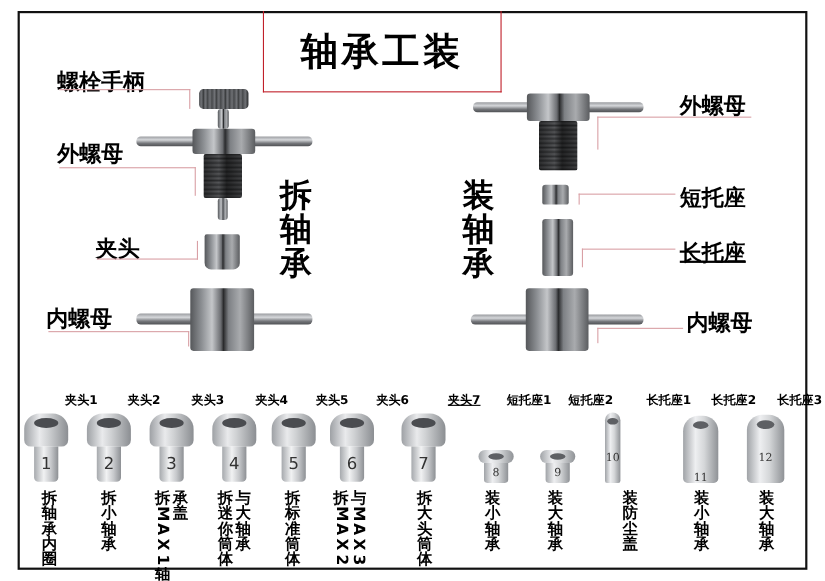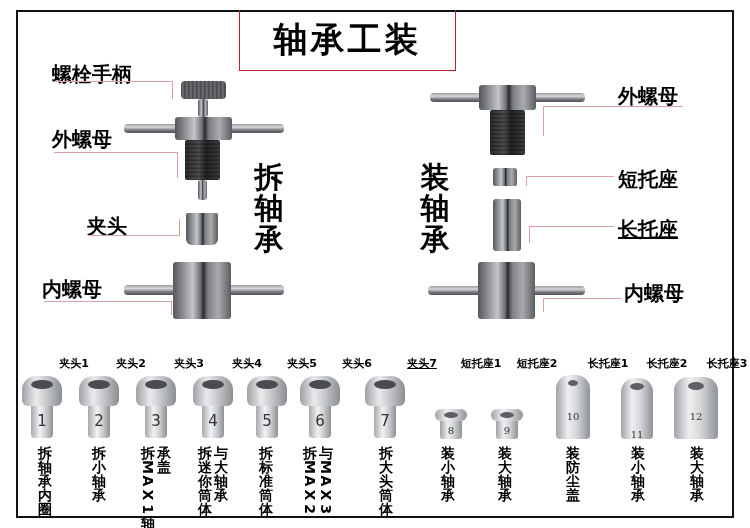--- a/index.html
+++ b/index.html
@@ -1,19 +1,19 @@
 <!DOCTYPE html>
 <html><head>
 <meta charset="utf-8">
 <style>
   * { box-sizing: border-box; margin: 0; padding: 0; }
   body { width: 750px; height: 528px; background: #ffffff; position: relative; overflow: hidden;
          font-family: "DejaVu Sans", "Liberation Sans", sans-serif; color: #000; }
   .frame { position: absolute; left: 16px; top: 10px; width: 718px; height: 508px; border: 2px solid #111; }
-  .title-box { position: absolute; left: 239px; top: 10px; width: 217px; height: 61px;
+  .title-box { position: absolute; left: 239px; top: 10px; width: 217px; height: 74px;
                border-left: 1px solid #c0202a; border-right: 1px solid #c0202a; border-bottom: 1px solid #c0202a;
                display: flex; align-items: center; justify-content: center; }
   .title-box span { font-size: 34px; font-weight: bold; letter-spacing: 3px; }
   .label { position: absolute; font-size: 20px; font-weight: bold; white-space: nowrap; }
   .leader { position: absolute; border-color: #d9a0a5; border-style: solid; border-width: 0; }
   .vtext { position: absolute; font-size: 29px; font-weight: bold; line-height: 31px; width: 34px; text-align: center; }
   .vtext span { display: block; }
 
   
   .metal { position: absolute; border-radius: 3px;
@@ -183,29 +183,29 @@
 <div class="holder" style="left:451px;top:421px;width:22px;height:18px;border-radius:0 0 3px 3px;">
     <div class="num" style="top:4px;">8</div>
   </div>
 <div class="holder" style="left:507px;top:409px;width:32px;height:12px;border-radius:6px;">
     <div class="cap" style="top:3px;width:14px;height:6px;"></div>
   </div>
 <div class="holder" style="left:507px;top:421px;width:22px;height:18px;border-radius:0 0 3px 3px;">
     <div class="num" style="top:4px;">9</div>
   </div>
 
-<div class="holder" style="left:573px;top:375px;width:34px;height:64px;border-radius:14px 14px 4px 4px;">
+<div class="holder" style="left:557px;top:375px;width:14px;height:64px;border-radius:14px 14px 4px 4px;">
     <div class="cap" style="top:5px;width:10px;height:6px;"></div>
     <div class="num" style="top:36px;">10</div>
   </div>
 <div class="holder" style="left:637px;top:378px;width:32px;height:61px;border-radius:14px 14px 4px 4px;">
     <div class="cap" style="top:5px;width:14px;height:7px;"></div>
     <div class="num" style="top:34px;margin-top:17px;">11</div>
   </div>
-<div class="holder" style="left:696px;top:377px;width:44px;height:62px;border-radius:14px 14px 4px 4px;">
+<div class="holder" style="left:696px;top:377px;width:34px;height:62px;border-radius:14px 14px 4px 4px;">
     <div class="cap" style="top:5px;width:16px;height:8px;"></div>
     <div class="num" style="top:34px;">12</div>
   </div>
 
 <div class="desc" style="left:45px;">
   <div class="col">
       <span>拆</span>
       <span>轴</span>
       <span>承</span>
       <span>内</span>

